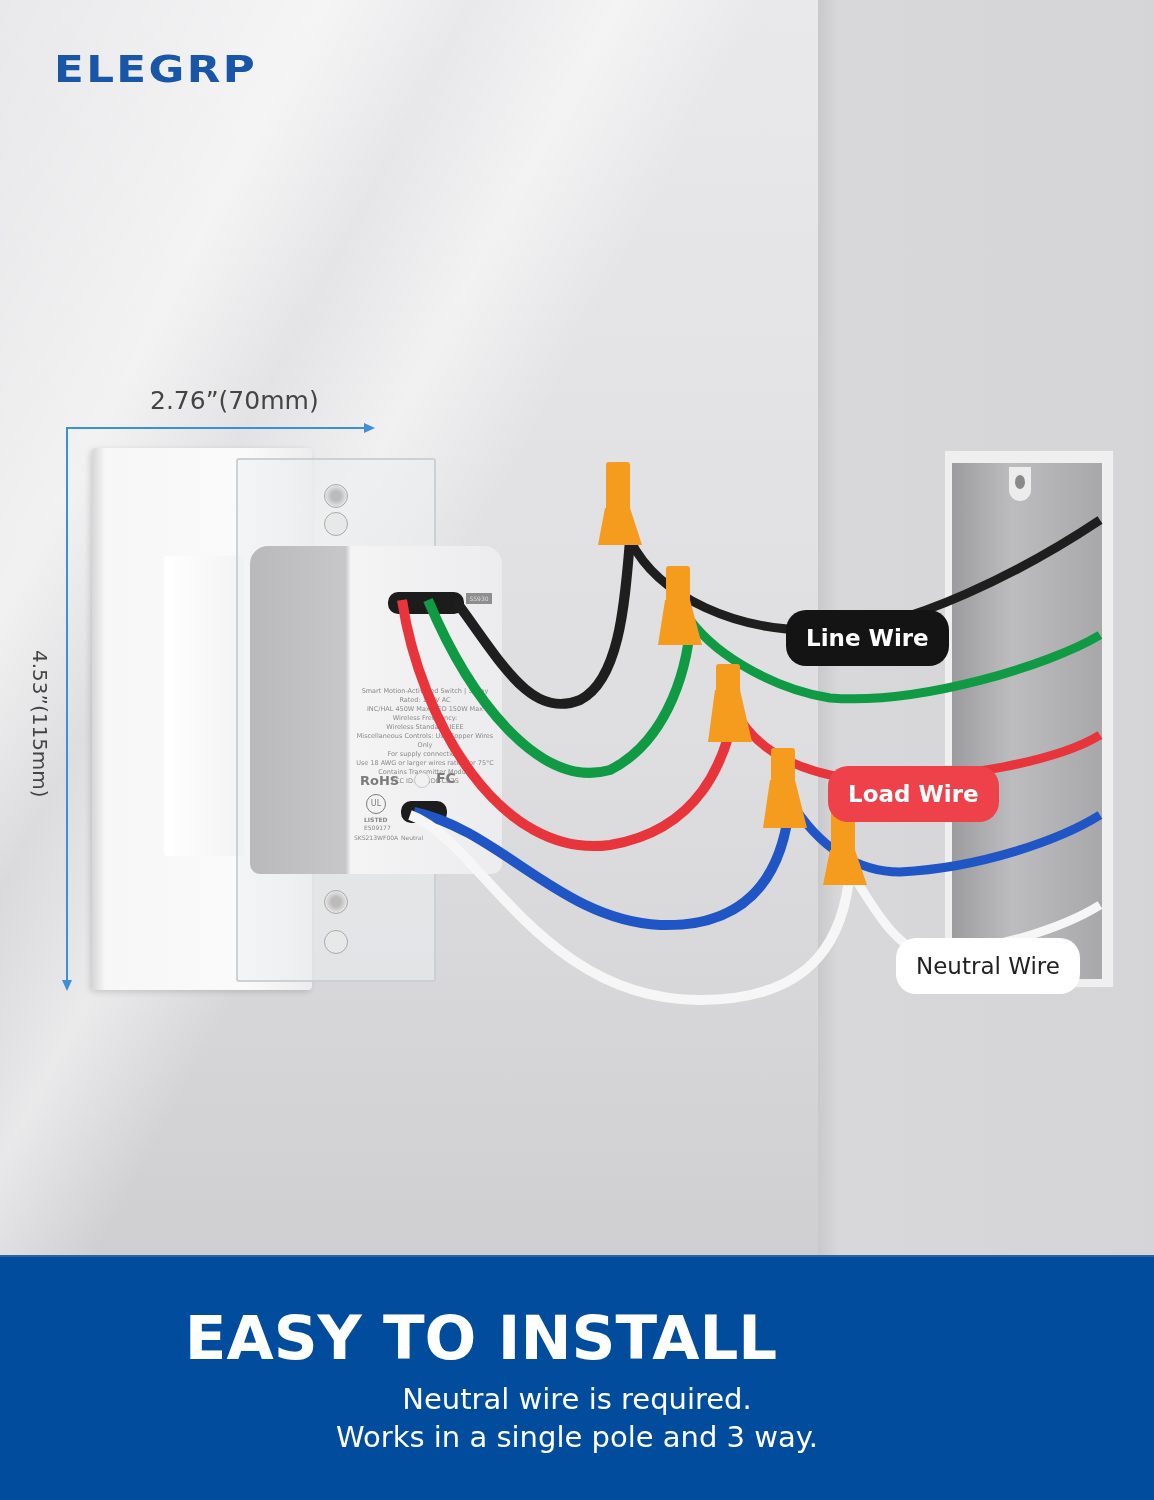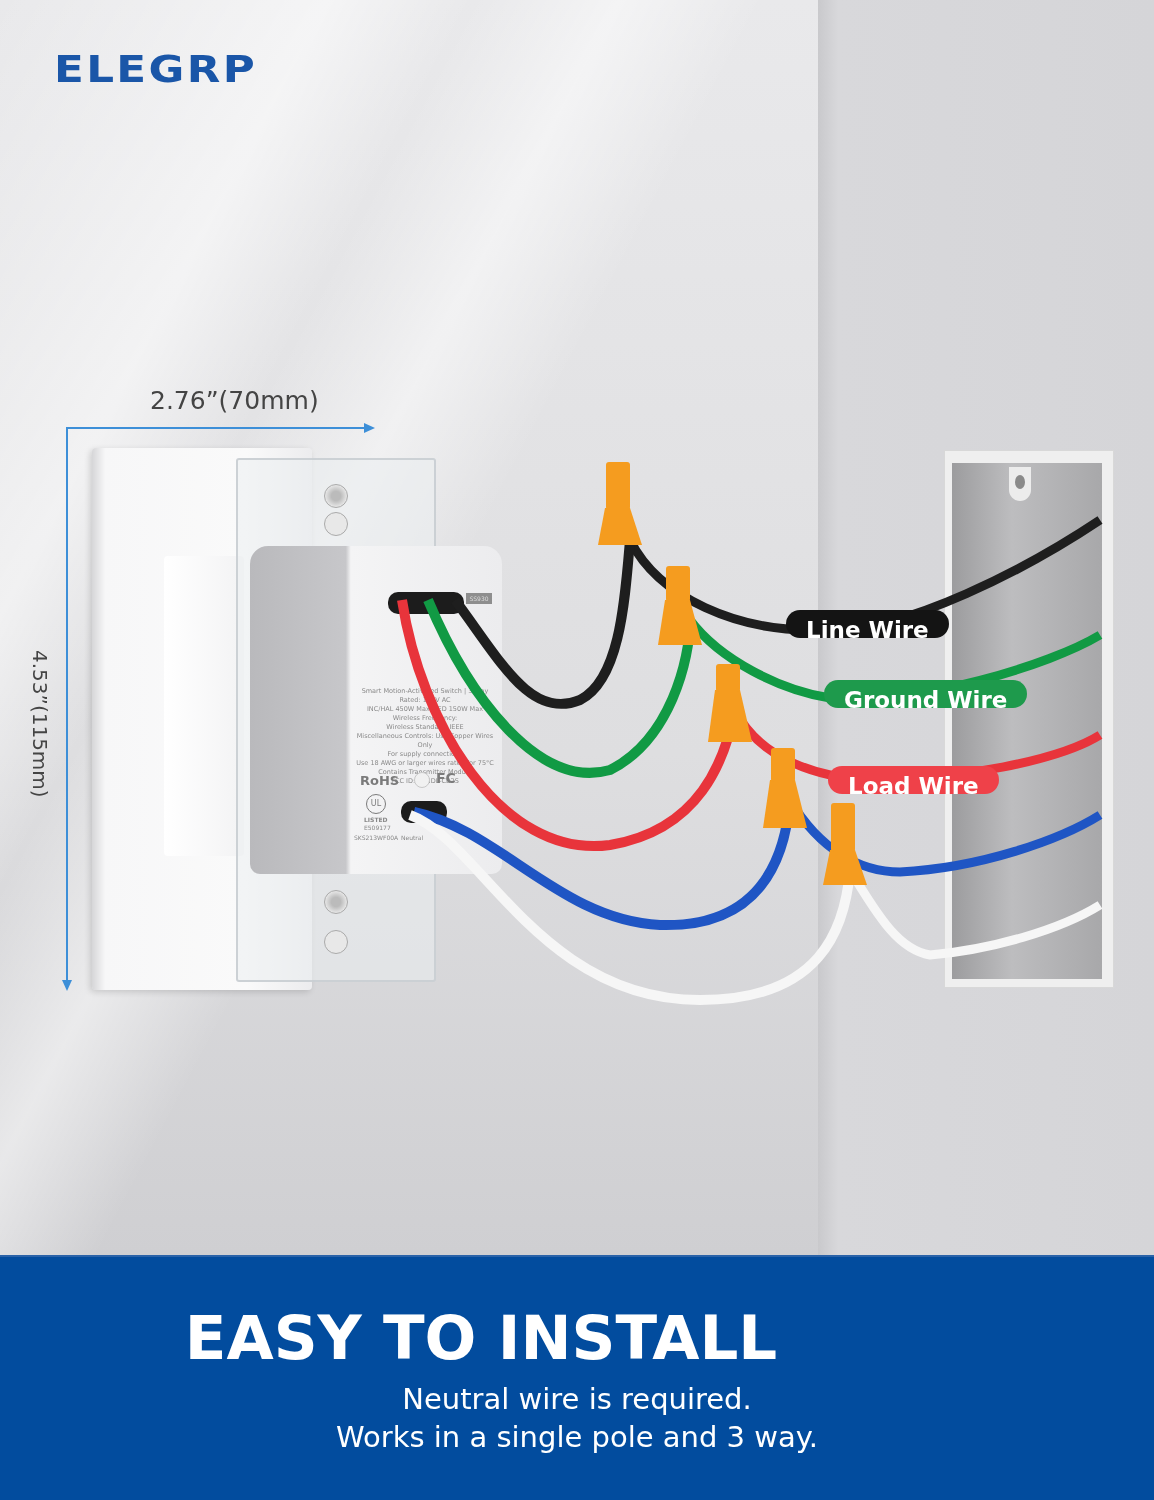--- a/index.html
+++ b/index.html
@@ -81,22 +81,22 @@
   .box-tab {
     position: absolute; left: 64px; top: 16px; width: 22px; height: 34px;
     background: #ececec; border-radius: 0 0 11px 11px;
   }
   .box-tab::after {
     content: ""; position: absolute; left: 6px; top: 8px; width: 10px; height: 14px;
     border-radius: 50%; background: #8a8a8a;
   }
   svg.wires { position: absolute; left: 0; top: 0; }
   .wire-label {
-    position: absolute; height: 28px; line-height: 40px; border-radius: 20px;
-    font-size: 23px; font-family: "DejaVu Sans", sans-serif; padding: 0 20px; white-space: nowrap;
+    position: absolute; height: 40px; line-height: 40px; border-radius: 20px;
+    font-size: 23px; font-family: "DejaVu Sans", sans-serif; padding: 8px 20px; white-space: nowrap;
   }
   .banner {
     position: absolute; left: 0; top: 1255px; width: 1154px; height: 245px;
     background: #024c9e; border-top: 2px solid #2a62a8;
   }
   .banner-title {
     position: absolute; left: 0; width: 962px; top: 1302px; text-align: center;
     font-size: 61px; font-weight: bold; color: #ffffff; letter-spacing: 0px;
     font-family: "DejaVu Sans", sans-serif;
   }
@@ -183,20 +183,20 @@
       <polygon points="715,690 740,690 752,742 708,742"></polygon>
         <rect x="716" y="664" width="24" height="28" rx="3"></rect>
       <polygon points="770,780 795,780 807,828 763,828"></polygon>
         <rect x="771" y="748" width="24" height="34" rx="3"></rect>
       <polygon points="830,850 855,850 867,885 823,885"></polygon>
         <rect x="831" y="803" width="24" height="49" rx="3"></rect>
     </g>
   </svg>
 
   <div class="wire-label" style="left:786px; top:610px; background:#141414; color:#ffffff; font-weight:bold;">Line Wire</div>
-  <div class="wire-label" style="left:824px; top:680px; background:#1e9a4c; color:#ffffff; font-weight:bold;">Ground Wire</div>
   <div class="wire-label" style="left:828px; top:766px; background:#ef4149; color:#ffffff; font-weight:bold;">Load Wire</div>
+  <div class="wire-label" style="left:896px; top:938px; background:#ffffff; color:#222222;">Neutral Wire</div>
 </div>
 
 <div class="banner"></div>
 <div class="banner-title">EASY TO INSTALL</div>
 <div class="banner-sub" style="top:1382px;">Neutral wire is required.</div>
 <div class="banner-sub" style="top:1420px;">Works in a single pole and 3 way.</div>
 
 </body></html>

